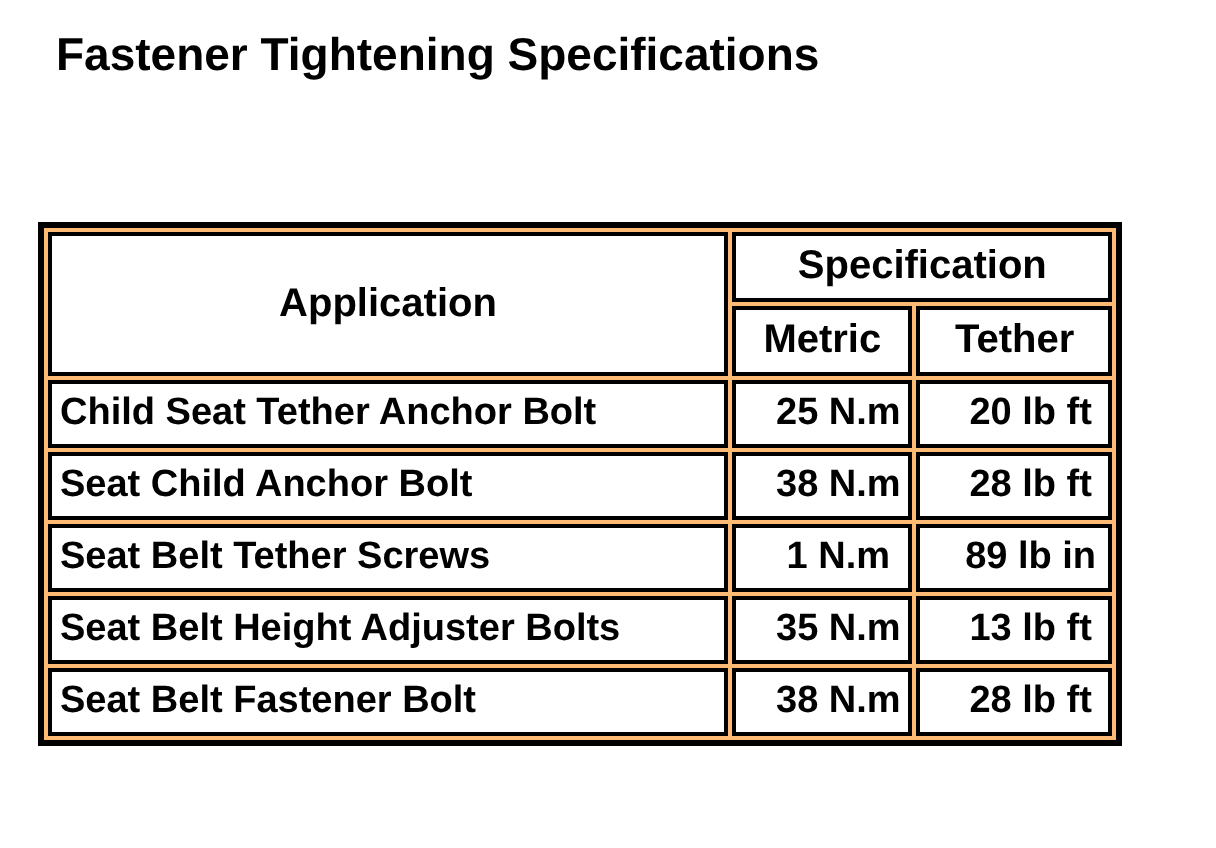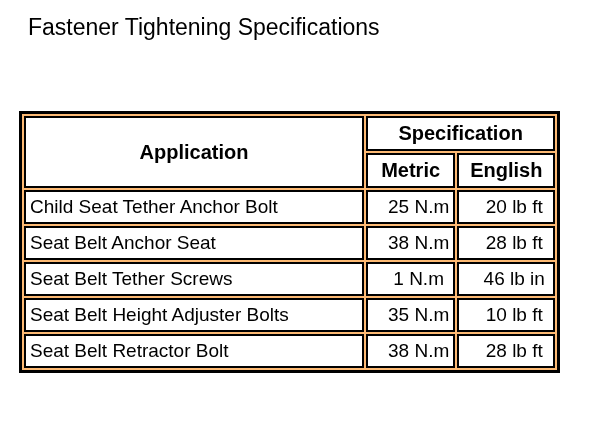--- a/index.html
+++ b/index.html
@@ -14,21 +14,21 @@
     position: relative;
     font-family: "Liberation Sans", sans-serif;
     color: #000000;
     overflow: hidden;
   }
   .page-title {
     position: absolute;
     left: 28px;
     top: 14px;
     font-size: 23px;
-    font-weight: normal;
+    font-weight: bold;
     white-space: nowrap;
   }
   table.spec-table {
     position: absolute;
     left: 19px;
     top: 111px;
     border-collapse: separate;
     border-spacing: 2px;
     border: 3px solid #000000;
     background: #fdba74;
@@ -43,21 +43,21 @@
     vertical-align: middle;
   }
   .spec-table th {
     font-size: 20px;
     font-weight: bold;
     text-align: center;
     height: 35px;
   }
   .spec-table td {
     font-size: 19px;
-    font-weight: normal;
+    font-weight: bold;
     height: 34px;
   }
   .col-app     { width: 340px; }
   .col-metric  { width: 66px;  }
   .col-english { width: 98px;  }
   td.app-cell  { text-align: left; }
   td.val-cell  { text-align: center; padding-left: 20px; }
 </style>
 </head>
 <body>
@@ -65,41 +65,41 @@
 <div class="page-title">Fastener Tightening Specifications</div>
 
 <table class="spec-table">
   <tbody>
     <tr>
       <th class="col-app" rowspan="2">Application</th>
       <th colspan="2">Specification</th>
     </tr>
     <tr>
       <th class="col-metric">Metric</th>
-      <th class="col-english">English</th>
+      <th class="col-english">Tether</th>
     </tr>
     <tr>
       <td class="app-cell">Child Seat Tether Anchor Bolt</td>
       <td class="val-cell">25 N.m</td>
       <td class="val-cell">20 lb ft</td>
     </tr>
     <tr>
-      <td class="app-cell">Seat Belt Anchor Seat</td>
+      <td class="app-cell">Seat Child Anchor Bolt</td>
       <td class="val-cell">38 N.m</td>
       <td class="val-cell">28 lb ft</td>
     </tr>
     <tr>
       <td class="app-cell">Seat Belt Tether Screws</td>
       <td class="val-cell">1 N.m</td>
-      <td class="val-cell">46 lb in</td>
+      <td class="val-cell">89 lb in</td>
     </tr>
     <tr>
       <td class="app-cell">Seat Belt Height Adjuster Bolts</td>
       <td class="val-cell">35 N.m</td>
-      <td class="val-cell">10 lb ft</td>
+      <td class="val-cell">13 lb ft</td>
     </tr>
     <tr>
-      <td class="app-cell">Seat Belt Retractor Bolt</td>
+      <td class="app-cell">Seat Belt Fastener Bolt</td>
       <td class="val-cell">38 N.m</td>
       <td class="val-cell">28 lb ft</td>
     </tr>
   </tbody>
 </table>
 
 </body></html>

